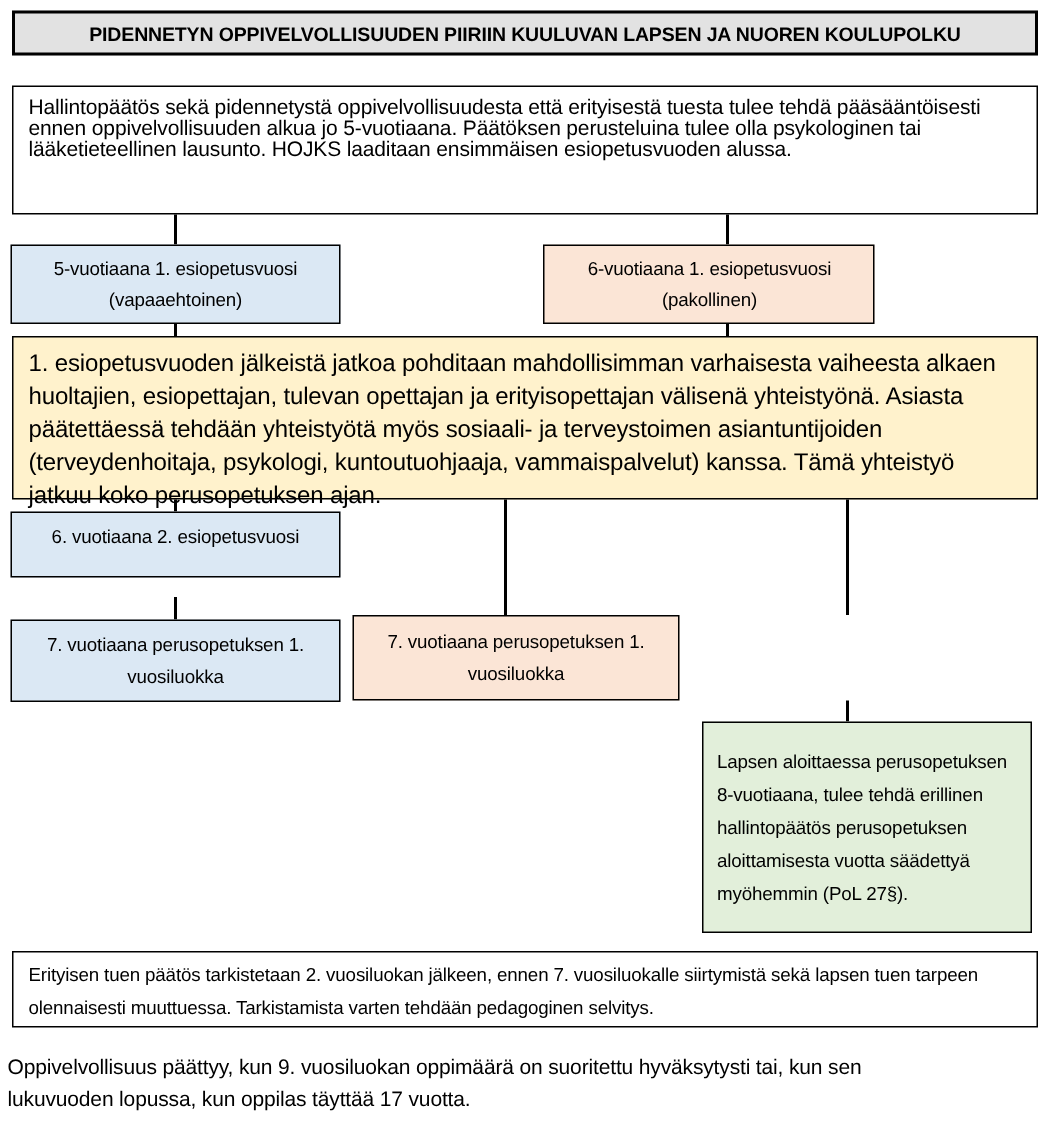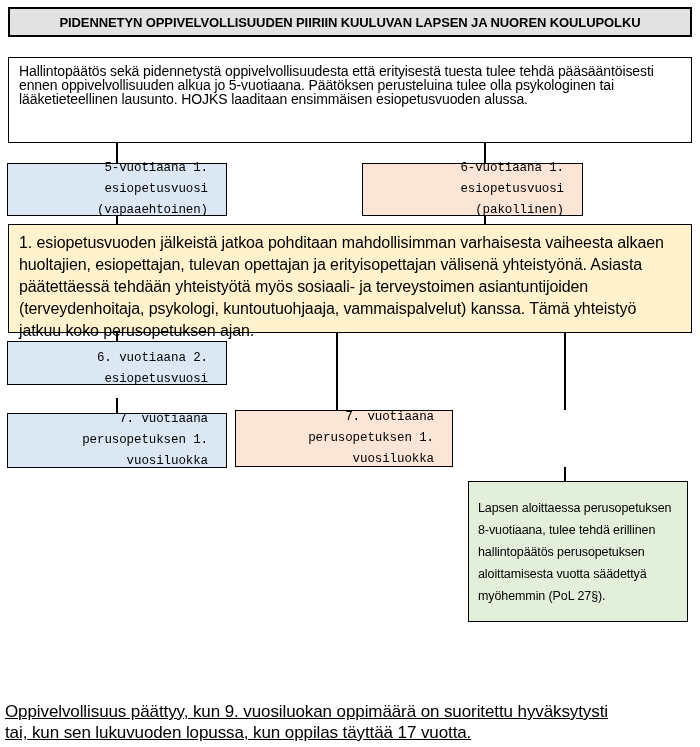--- a/index.html
+++ b/index.html
@@ -18,21 +18,21 @@
   .intro-box{
     left:8px;top:57px;width:684px;height:86px;
     padding:6px 10px;font-size:14px;line-height:14px;
   }
   .yellow-box{
     left:8px;top:224px;width:684px;height:109px;background:var(--yellow,#fff2cc);
     padding:7px 10px;font-size:16px;line-height:22px;
   }
   .small-box{
     display:flex;align-items:center;justify-content:center;
-    text-align:right;font-size:12.5px;line-height:21px;padding:2px 18px;font-family:Liberation Mono, monospace;
+    text-align:center;font-size:12.5px;line-height:21px;padding:2px 18px;
   }
   .top-align{align-items:flex-start;padding-top:6px;}
   .blue{background:var(--blue,#dbe8f4);}
   .peach{background:var(--peach,#fbe5d6);}
   .green{background:var(--green,#e2efda);}
   .b-5v{left:7px;top:163px;width:220px;height:53px;}
   .b-6v{left:362px;top:163px;width:221px;height:53px;padding-left:19px;}
   .b-6v2{left:7px;top:341px;width:220px;height:44px;}
   .b-7vL{left:7px;top:413px;width:220px;height:55px;}
   .b-7vM{left:235px;top:410px;width:218px;height:57px;}
@@ -41,21 +41,21 @@
     left:468px;top:481px;width:220px;height:141px;
     display:flex;align-items:center;justify-content:center;
     text-align:left;font-size:12.5px;line-height:22px;padding:4px 9px;
   }
   .review-box{
     left:8px;top:634px;width:684px;height:51px;
     padding:4px 10px;font-size:12.5px;line-height:22px;
   }
   .footer-text{
     position:absolute;left:5px;top:701px;width:620px;
-    font-size:17px;line-height:21px;text-decoration:underline;
+    font-size:14px;line-height:21px;
   }
   .vline{position:absolute;width:2px;background:#000;}
   .l1{left:116px;top:143px;height:20px;}
   .l2{left:484px;top:143px;height:20px;}
   .l3{left:116px;top:216px;height:8px;}
   .l4{left:484px;top:216px;height:8px;}
   .l5{left:116px;top:333px;height:8px;}
   .l6{left:336px;top:333px;height:77px;}
   .l7{left:564px;top:333px;height:77px;}
   .l8{left:116px;top:398px;height:15px;}
@@ -89,16 +89,17 @@
 
   <div class="vline l8"></div>
 
   <div class="box small-box blue b-7vL">7. vuotiaana perusopetuksen 1. vuosiluokka</div>
   <div class="box small-box peach b-7vM">7. vuotiaana perusopetuksen 1. vuosiluokka</div>
 
   <div class="vline l9"></div>
 
   <div class="box late-box green">Lapsen aloittaessa perusopetuksen 8-vuotiaana, tulee tehdä erillinen hallintopäätös perusopetuksen aloittamisesta vuotta säädettyä myöhemmin (PoL 27§).</div>
 
+  <div class="box review-box">Erityisen tuen päätös tarkistetaan 2. vuosiluokan jälkeen, ennen 7. vuosiluokalle siirtymistä sekä lapsen tuen tarpeen olennaisesti muuttuessa. Tarkistamista varten tehdään pedagoginen selvitys.</div>
 
   <div class="footer-text">Oppivelvollisuus päättyy, kun 9. vuosiluokan oppimäärä on suoritettu hyväksytysti tai, kun sen lukuvuoden lopussa, kun oppilas täyttää 17 vuotta.</div>
 
 </div>
 
 </body></html>

